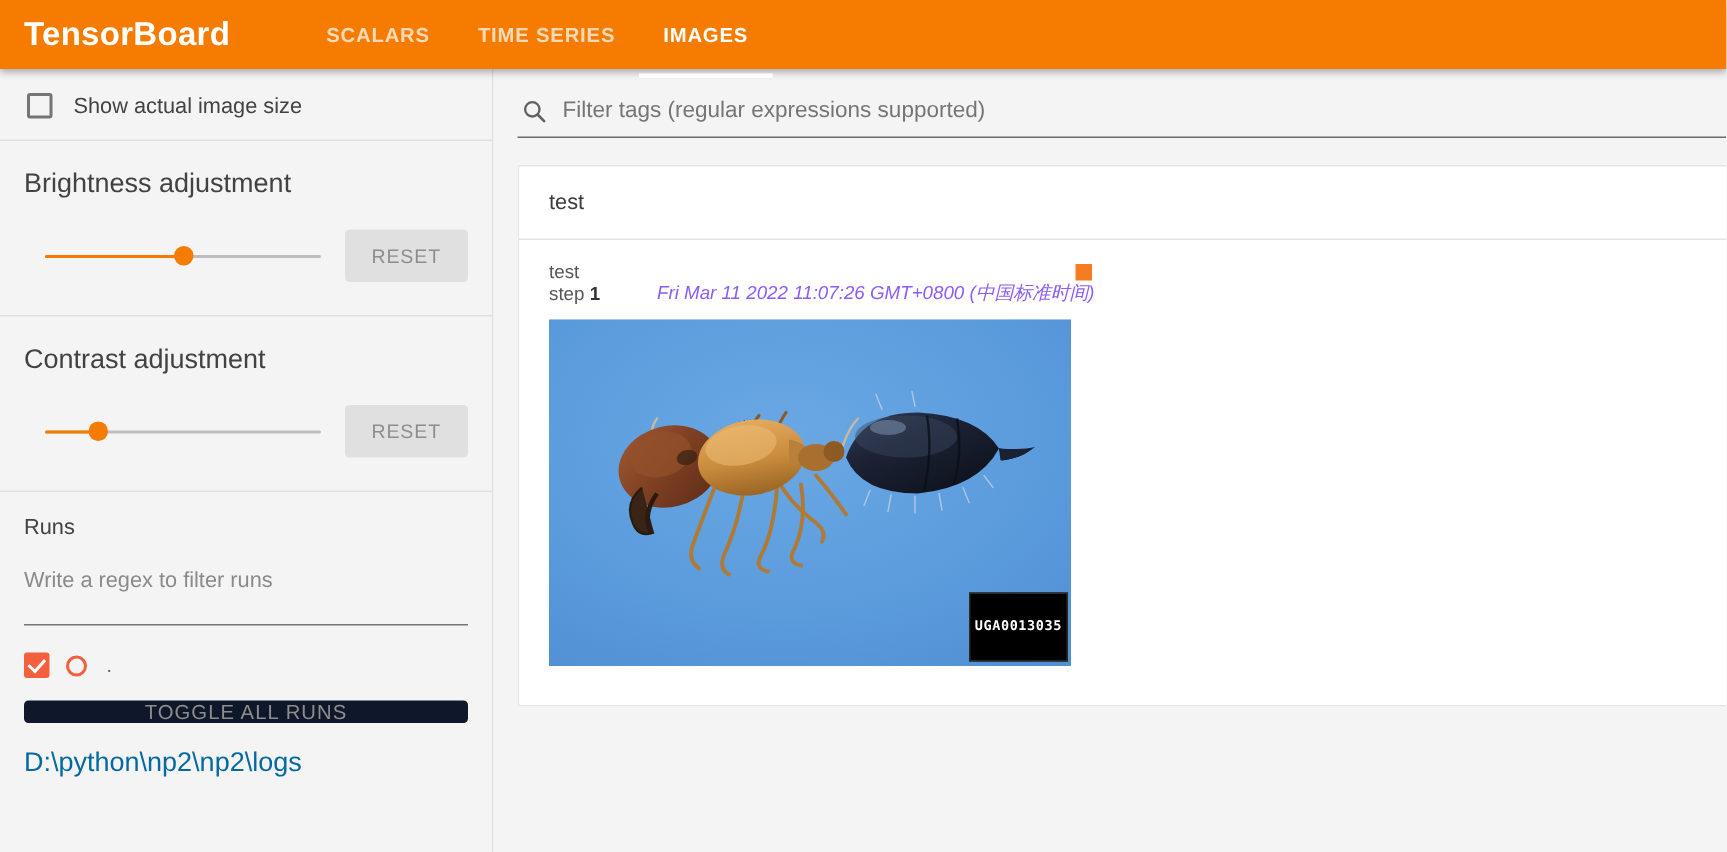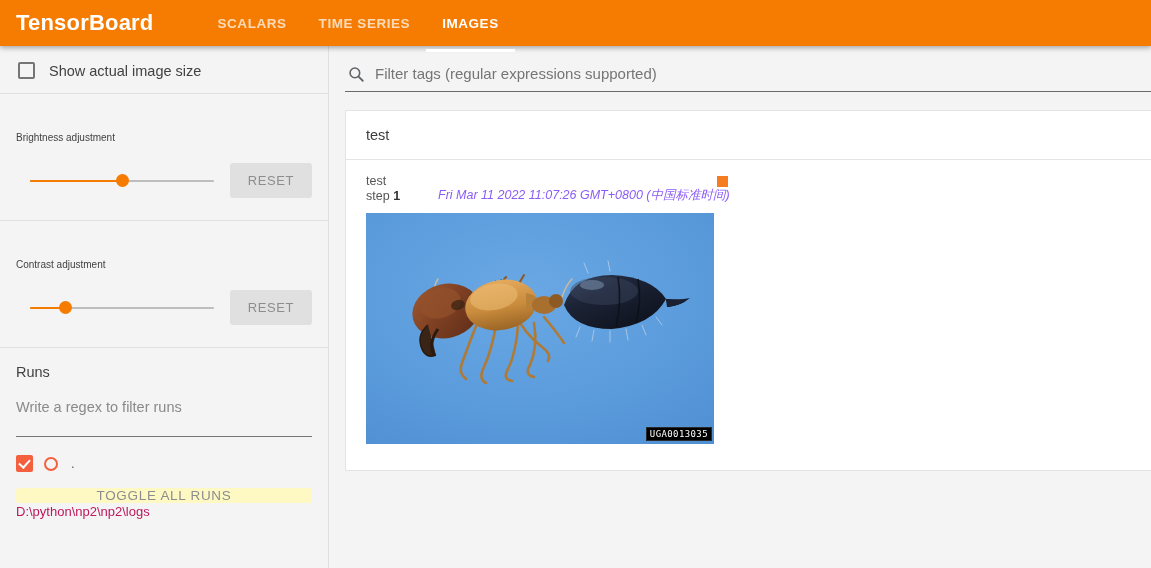--- a/index.html
+++ b/index.html
@@ -78,24 +78,23 @@
     flex: 0 0 auto;
     cursor: pointer;
   }
   .cbox-label {
     margin-left: 14px;
     font-size: 14.5px;
     color: #424242;
   }
 
   .side-heading {
-    font-size: 10px;
+    font-size: 18px;
     color: #424242;
     margin-bottom: 20px;
-    margin-top: 20px;
   }
 
   
   .slider-row { display: flex; align-items: center; }
   .slider-box { flex: 1 1 auto; position: relative; height: 20px; margin-right: 12px; }
   .slider-track {
     position: absolute; top: 9px; left: 14px; right: 4px;
     height: 2px; background: #bdbdbd; border-radius: 1px;
   }
   .slider-fill {
@@ -160,34 +159,35 @@
     width: 14px; height: 14px;
     border: 2px solid #f4603e;
     border-radius: 50%;
     margin-left: 11px;
     flex: 0 0 auto;
     cursor: pointer;
   }
   .run-label { margin-left: 13px; font-size: 13px; color: #616161; }
   #toggle-all-runs {
     width: 100%;
-    background: #fef9c3;
+    background: #0f172a;
     color: #8d8d8d;
     border: none;
     border-radius: 3px;
     font-family: "Liberation Sans", sans-serif;
     font-size: 13.5px;
     font-weight: 500;
     letter-spacing: .7px;
     padding: 0 0;
     cursor: pointer;
   }
   #log-path {
-    font-size: 13px;
-    color: #be185d;
+    margin-top: 14px;
+    font-size: 18px;
+    color: #0369a1;
     word-break: break-all;
   }
 
   
   #main {
     flex: 1 1 auto;
     background: #f4f4f4;
     padding: 18px 0 0 16px;
     overflow: hidden;
     position: relative;
@@ -269,23 +269,23 @@
     cursor: pointer;
   }
   #ant-svg { display: block; width: 348px; height: 231px; }
   #img-watermark {
     position: absolute;
     right: 2px; bottom: 3px;
     background: #000;
     color: #fff;
     font-family: "DejaVu Sans Mono", monospace;
     font-size: 9px;
-    font-weight: normal;
+    font-weight: bold;
     letter-spacing: .4px;
-    padding: 1px 3px;
+    padding: 17px 3px;
     border: 1px solid #2a2a2a;
   }
 </style>
 </head>
 <body>
 
 <div id="app-header">
   <div id="brand-title">TensorBoard</div>
   <div id="tab-bar">
     <div class="tab">SCALARS</div>

